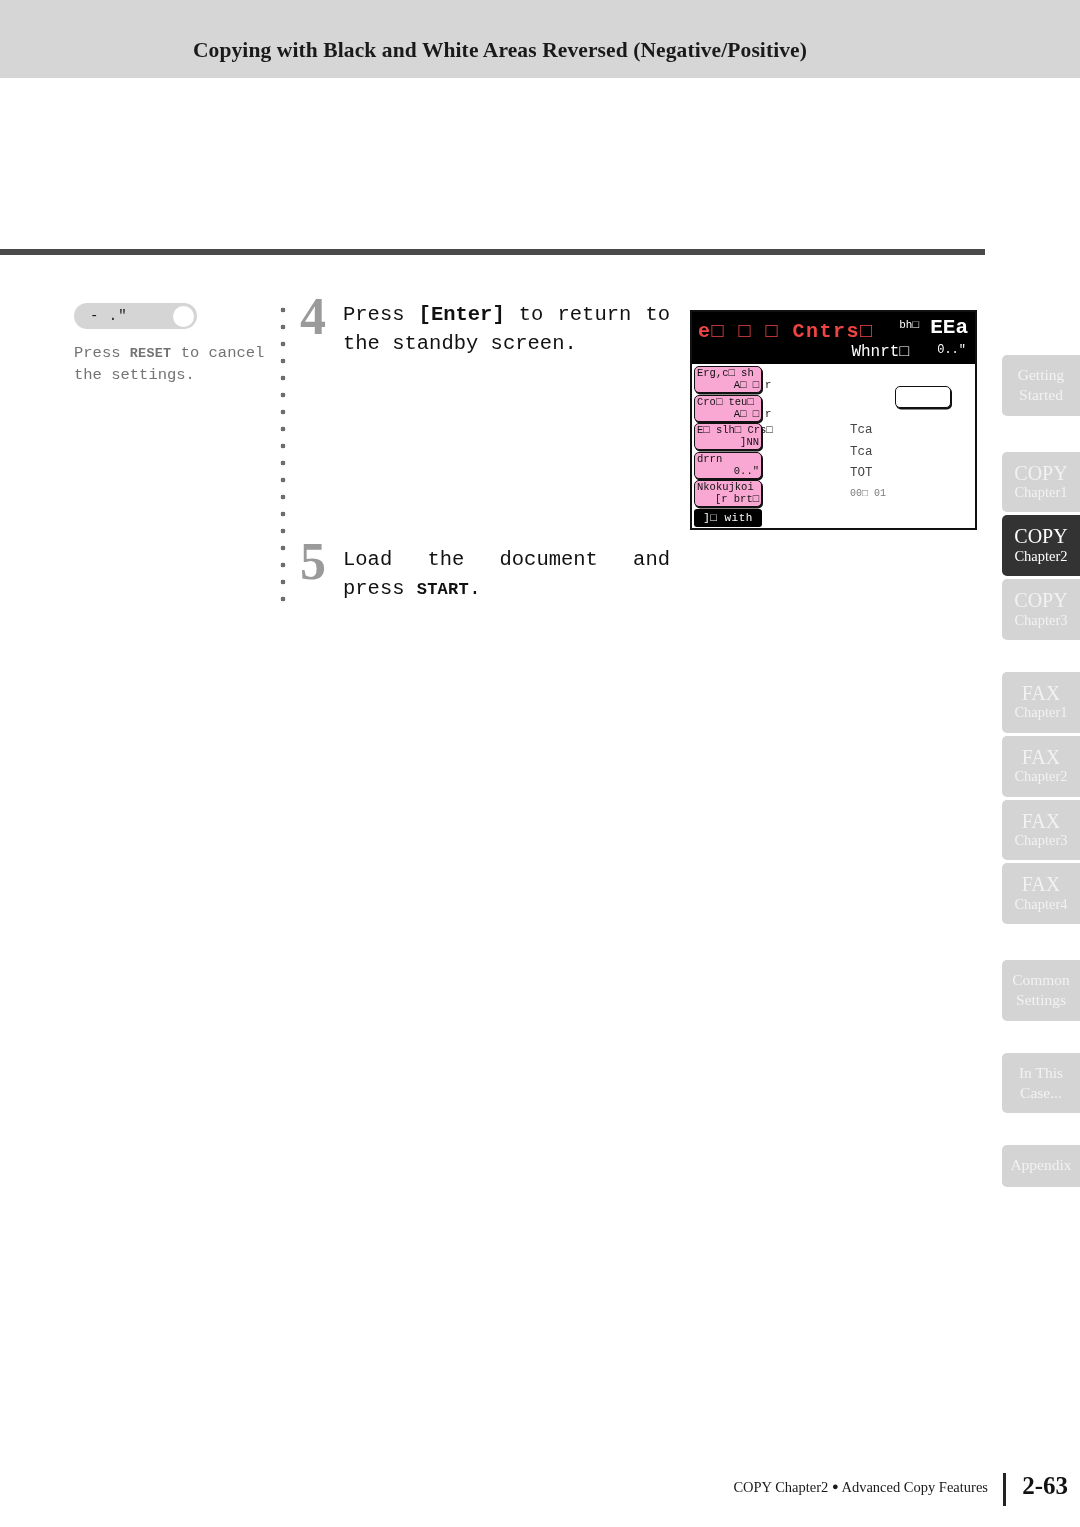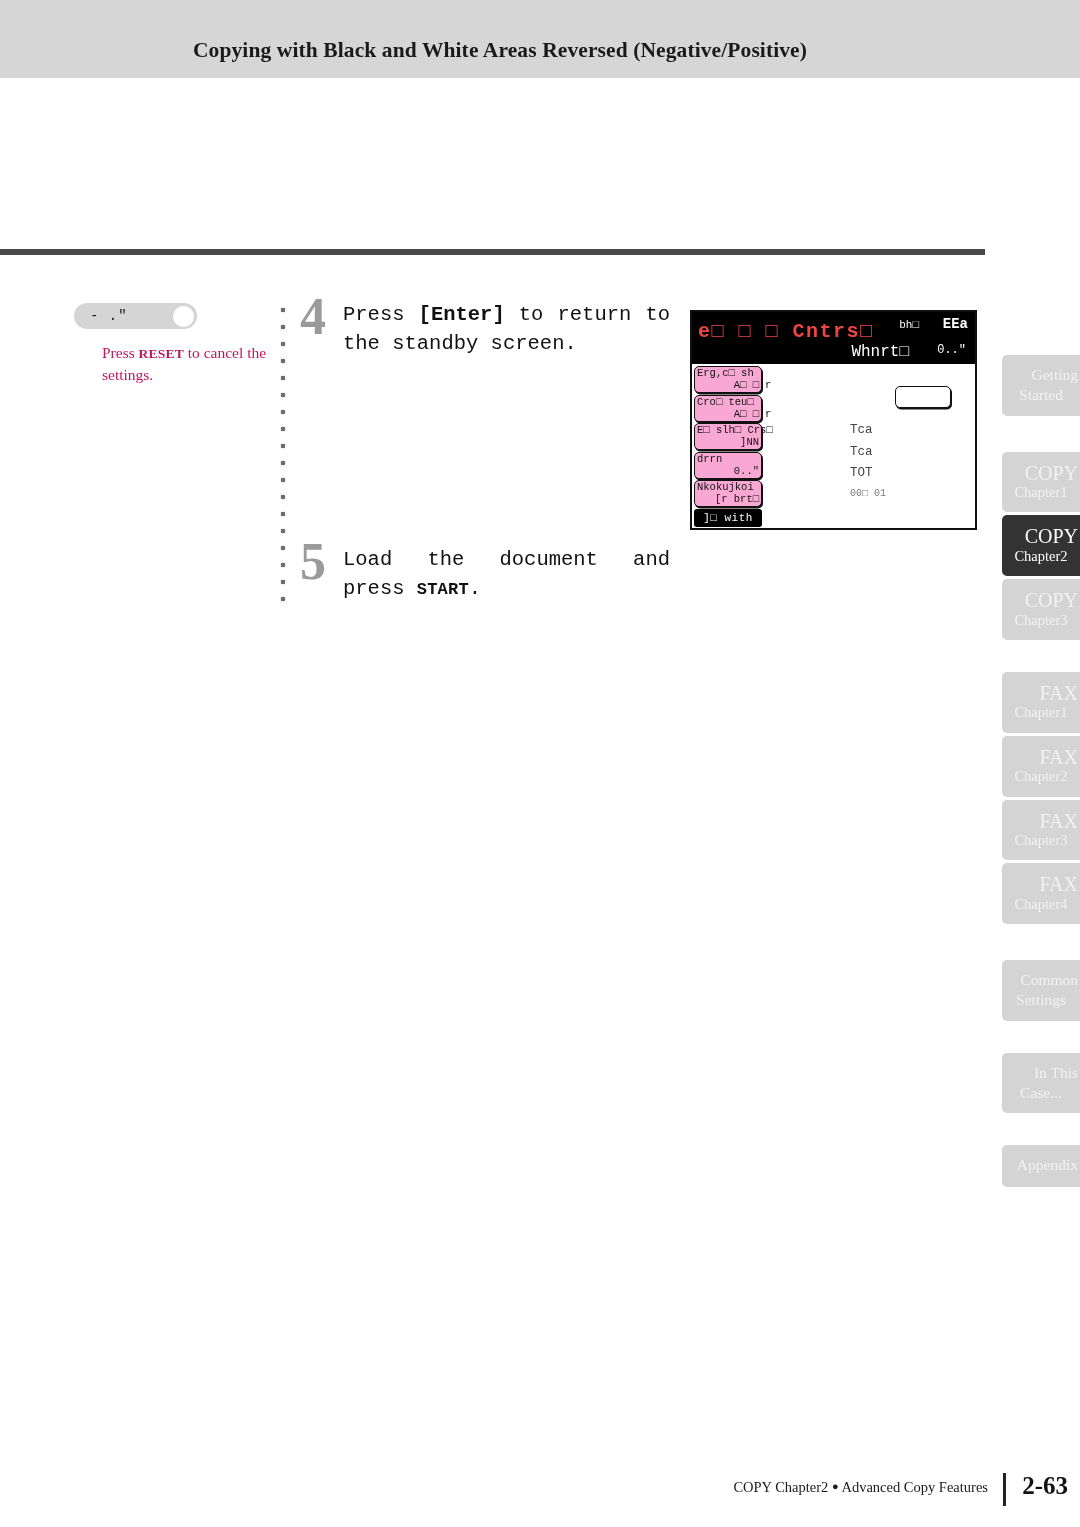--- a/index.html
+++ b/index.html
@@ -89,26 +89,25 @@
     position: absolute;
     right: 3px;
     top: 2.5px;
     width: 21px;
     height: 21px;
     border-radius: 50%;
     background: #ffffff;
   }
   .sidenote-text {
     margin-top: 13px;
-    font-family: Liberation Serif, serif;
+    font-family: Liberation Mono, monospace;
     font-size: 15.5px;
     line-height: 1.42;
-    color: #be185d;
+    color: #737373;
     width: 195px;
-    margin-left: 28px;
   }
   .sidenote-text b {
     font-size: 13.5px;
     font-weight: bold;
     letter-spacing: 0.2px;
   }
 
   
   .dotted-divider {
     position: absolute;
@@ -180,21 +179,21 @@
     font-size: 20px;
     font-weight: bold;
     color: #ef4444;
     letter-spacing: 1.5px;
     line-height: 1;
   }
   .lcd-mode {
     position: absolute;
     right: 7px;
     top: 5px;
-    font-size: 14px;
+    font-size: 21px;
     font-weight: bold;
     color: #ffffff;
     line-height: 1;
   }
   .lcd-modesub {
     position: absolute;
     right: 56px;
     top: 8px;
     font-size: 11px;
     color: #ffffff;
@@ -311,21 +310,20 @@
     color: #f2f2f2;
     text-align: center;
     font-family: "Liberation Serif", serif;
     padding: 10px 2px 11px 2px;
     border-radius: 5px 0 0 5px;
   }
   .tab .t-main {
     display: block;
     font-size: 20px;
     line-height: 1.12;
-    text-align: right;
   }
   .tab .t-sub {
     display: block;
     font-size: 14.5px;
     line-height: 1.2;
   }
   .tab.small .t-main {
     font-size: 15.5px;
     line-height: 1.28;
   }

